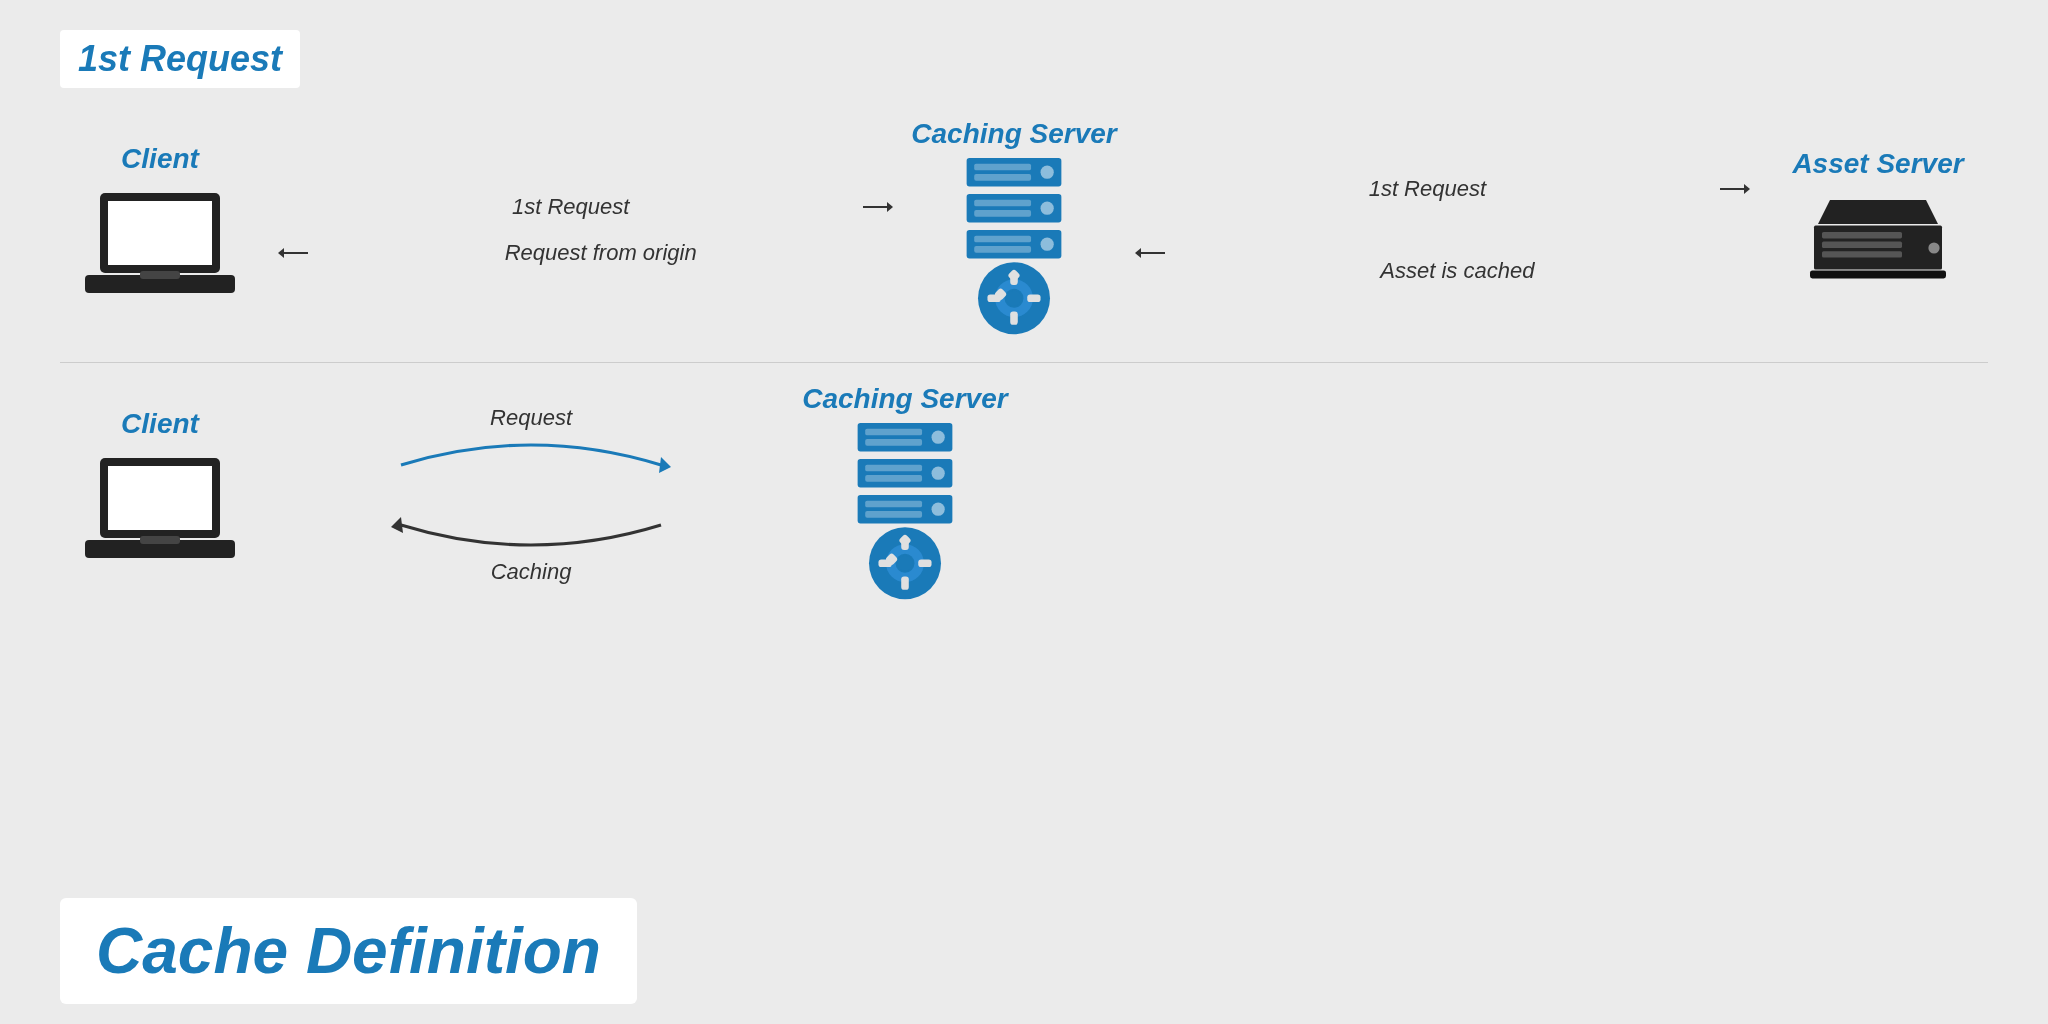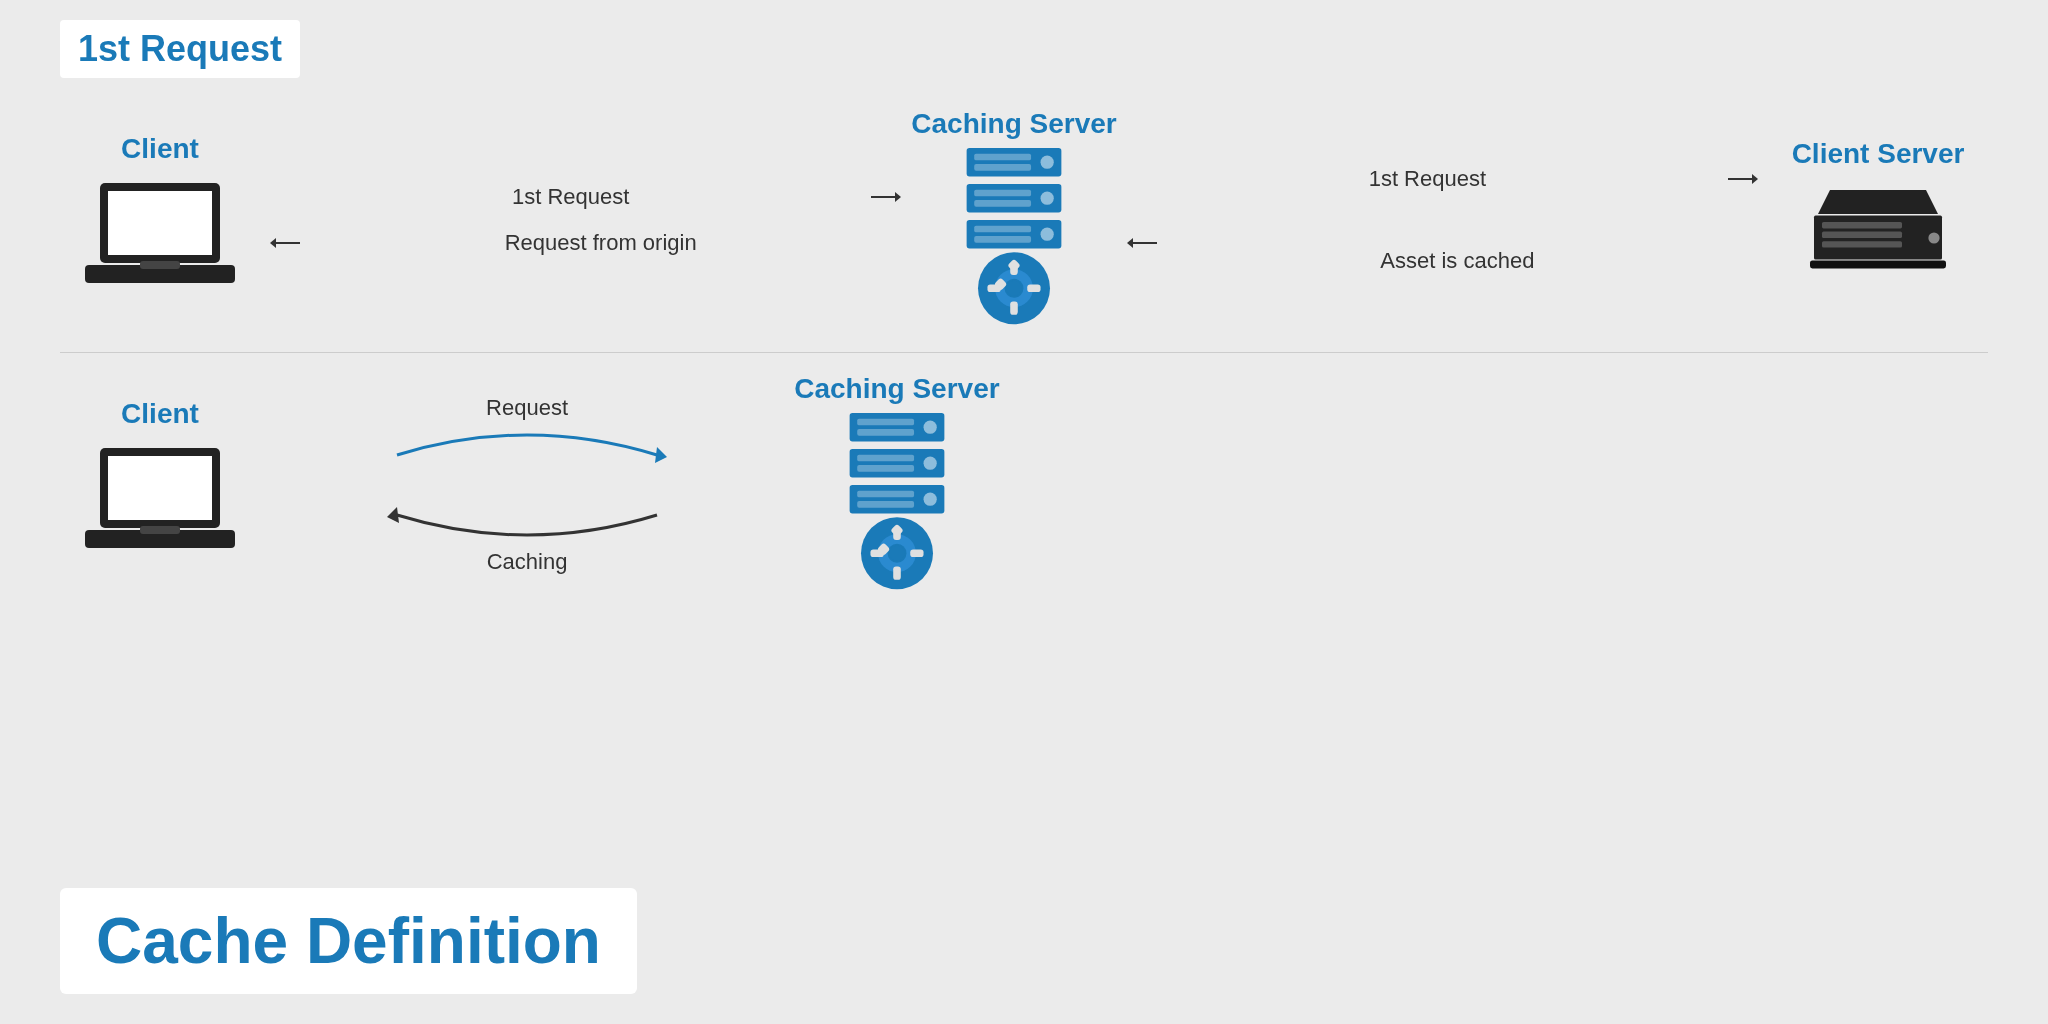--- a/index.html
+++ b/index.html
@@ -10,21 +10,22 @@
       height: 1024px;
       overflow: hidden;
       position: relative;
     }
 
     .main-container {
       width: 2048px;
       height: 1024px;
       background: #ebebeb;
       position: relative;
-      padding: 20px 60px;
+      padding: 30px 60px;
+      font-style: italic;
     }
 
     
     .section-label {
       display: inline-block;
       background: white;
       padding: 8px 18px;
       border-radius: 4px;
       font-size: 36px;
       font-weight: bold;
@@ -68,21 +69,21 @@
       font-size: 64px;
       font-weight: bold;
       color: #1a7ab8;
     }
 
     
     .diagram-row {
       display: flex;
       align-items: center;
       width: 100%;
-      gap: 0px;
+      gap: 8px;
     }
 
     
     .section-title-row {
       margin-bottom: 5px;
     }
 
     
     .row-block {
       margin-bottom: 0px;
@@ -188,21 +189,21 @@
         <div style="display:flex; align-items:center; width:100%; margin-top:8px;">
           <svg width="30" height="20" viewBox="0 0 30 20">
             <line x1="30" y1="10" x2="6" y2="10" stroke="#333" stroke-width="2"></line>
             <polygon points="6,5 0,10 6,15" fill="#333"></polygon>
           </svg>
           <span style="font-size:22px; color:#333; flex:1; text-align:center;margin-top:36px;">Asset is cached</span>
         </div>
       </div>
 
       <div class="node" style="min-width:220px;">
-        <span class="node-label">Client Server</span>
+        <span class="node-label">Asset Server</span>
 
         <div class="origin-server-icon">
           <svg viewBox="0 0 200 120" xmlns="http://www.w3.org/2000/svg">
 
             <polygon points="40,0 160,0 175,30 25,30" fill="#222"></polygon>
 
             <rect x="20" y="32" width="160" height="55" rx="2" fill="#222"></rect>
 
             <rect x="30" y="40" width="100" height="8" rx="2" fill="#555"></rect>
             <rect x="30" y="52" width="100" height="8" rx="2" fill="#555"></rect>
@@ -282,17 +283,17 @@
             </g>
           </svg>
         </div>
       </div>
 
       <div style="flex:2;"></div>
 
     </div>
   </div>
 
-  <div style="position:absolute; bottom:30px; left:60px; background:white; padding:16px 36px; border-radius:6px;">
+  <div style="position:absolute; bottom:20px; left:60px; background:white; padding:16px 36px; border-radius:6px;">
     <span class="cache-definition-text" style="font-size:64px; font-weight:bold; color:#1a7ab8;">Cache Definition</span>
   </div>
 
 </div>
 
 </body></html>

